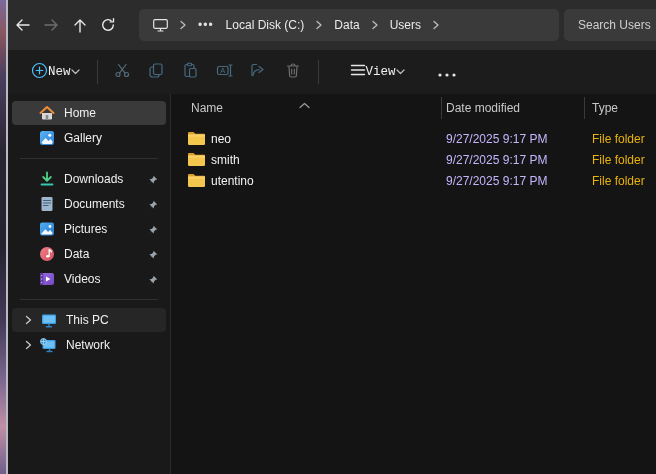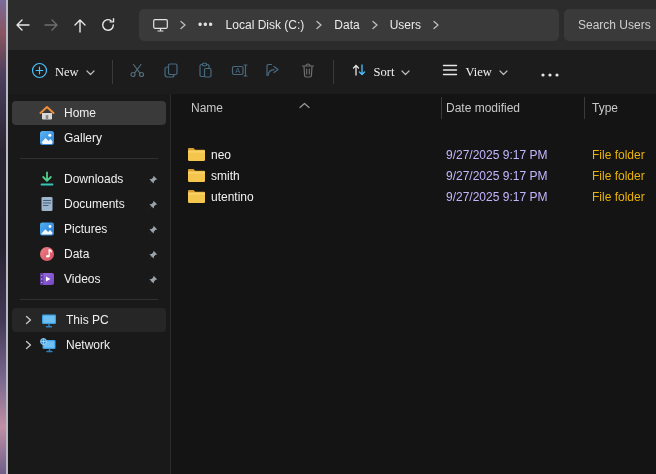--- a/index.html
+++ b/index.html
@@ -23,22 +23,22 @@
   .crumb{color:#eaeaea;font-size:12px;padding:4px 6px;border-radius:4px;background:transparent;border:none;cursor:pointer;white-space:nowrap;}
   .crumb-sep{display:flex;align-items:center;padding:0 5px;}
   .overflow-dots{color:#e0e0e0;font-size:12px;letter-spacing:1px;padding:0 6px;cursor:pointer;}
   .searchbox{flex:0 0 150px;margin-left:5px;}
   .searchbox input{background:transparent;border:none;outline:none;color:#cfcfcf;font-size:12px;
                    padding:0 0 0 14px;width:120px;font-family:inherit;}
   .searchbox input::placeholder{color:#cfcfcf;opacity:1;}
 
   
   .toolbar{height:44px;background:#1c1c1c;display:flex;align-items:center;padding-left:14px;flex:0 0 auto;}
-  .tbtn{border:none;background:transparent;border-radius:4px;display:flex;align-items:center;gap:7px;
-        color:#f0f0f0;font-size:12.5px;padding:7px 9px;cursor:pointer;font-family:Liberation Serif, serif;}
+  .tbtn{border:none;background:transparent;border-radius:4px;display:flex;align-items:center;
+        color:#f0f0f0;font-size:12.5px;padding:7px 9px;cursor:pointer;font-family:Liberation Mono, monospace;}
   .icnbtn{width:34px;height:32px;border:none;background:transparent;border-radius:4px;
           display:flex;align-items:center;justify-content:center;padding:0;}
   .tsep{width:1px;height:24px;background:#3a3a3a;margin:0 8px;}
   .dim{opacity:.95;}
 
   
   .main{flex:1;display:flex;min-height:0;}
   .sidebar{width:162px;flex:0 0 162px;background:#191919;padding-top:6px;box-sizing:border-box;}
   .side-row{height:24px;margin:1px 4px;border-radius:4px;display:flex;align-items:center;
             padding-left:26px;position:relative;cursor:pointer;}
@@ -57,21 +57,21 @@
   
   .list-header{position:relative;height:28px;}
   .col-h{position:absolute;top:7px;color:#c8c8c8;font-size:12px;cursor:pointer;white-space:nowrap;}
   .col-h.name{left:20px;}
   .col-h.date{left:275px;}
   .col-h.type{left:421px;}
   .sort-caret{position:absolute;left:128px;top:1px;}
   .hdiv{position:absolute;top:3px;width:1px;height:22px;background:#3a3a3a;}
   .hdiv.d1{left:270px;} .hdiv.d2{left:413px;}
 
-  .file-rows{margin-top:22px;}
+  .file-rows{margin-top:6px;}
   .file-row{position:relative;height:21px;display:flex;align-items:center;cursor:pointer;}
   .file-row .fico{position:absolute;left:16px;top:3px;}
   .file-row .fname{position:absolute;left:40px;color:#f2f2f2;font-size:12px;white-space:nowrap;}
   .file-row .fdate{position:absolute;left:275px;color:#c4b5fd;font-size:12px;white-space:nowrap;}
   .file-row .ftype{position:absolute;left:421px;color:#eab308;font-size:12px;white-space:nowrap;}
 </style>
 </head>
 <body>
 
 <div class="screen">
@@ -201,30 +201,20 @@
         <span><svg width="16" height="17" viewBox="0 0 16 17">
               <path d="M2.5 4h11" stroke="#747474" stroke-width="1.2" stroke-linecap="round"></path>
               <path d="M6 4a2 2 0 0 1 4 0" fill="none" stroke="#747474" stroke-width="1.2"></path>
               <path d="M4 4.5l.6 9A1.5 1.5 0 0 0 6.1 15h3.8a1.5 1.5 0 0 0 1.5-1.5l.6-9" fill="none" stroke="#747474" stroke-width="1.2" stroke-linecap="round"></path>
               <path d="M6.7 7v5M9.3 7v5" stroke="#747474" stroke-width="1.1" stroke-linecap="round"></path>
             </svg></span>
       </button>
 
       <div class="tsep"></div>
 
-      <button class="tbtn">
-        <span><svg width="16" height="16" viewBox="0 0 16 16">
-              <path d="M5 13V3.5M2.5 6L5 3.4 7.5 6" fill="none" stroke="#e6e6e6" stroke-width="1.3" stroke-linecap="round" stroke-linejoin="round"></path>
-              <path d="M11 3v9.5M8.5 10l2.5 2.6L13.5 10" fill="none" stroke="#4cc2ff" stroke-width="1.3" stroke-linecap="round" stroke-linejoin="round"></path>
-            </svg></span>
-        <span>Sort</span>
-        <span><svg width="9" height="6" viewBox="0 0 9 6">
-              <path d="M1 1l3.5 3.5L8 1" fill="none" stroke="#bdbdbd" stroke-width="1.2" stroke-linecap="round" stroke-linejoin="round"></path>
-            </svg></span>
-      </button>
 
       <button class="tbtn" style="margin-left:14px;">
         <span><svg width="16" height="14" viewBox="0 0 16 14">
               <path d="M1.5 2.5h13M1.5 7h13M1.5 11.5h13" stroke="#e6e6e6" stroke-width="1.4" stroke-linecap="round"></path>
             </svg></span>
         <span>View</span>
         <span><svg width="9" height="6" viewBox="0 0 9 6">
               <path d="M1 1l3.5 3.5L8 1" fill="none" stroke="#bdbdbd" stroke-width="1.2" stroke-linecap="round" stroke-linejoin="round"></path>
             </svg></span>
       </button>

